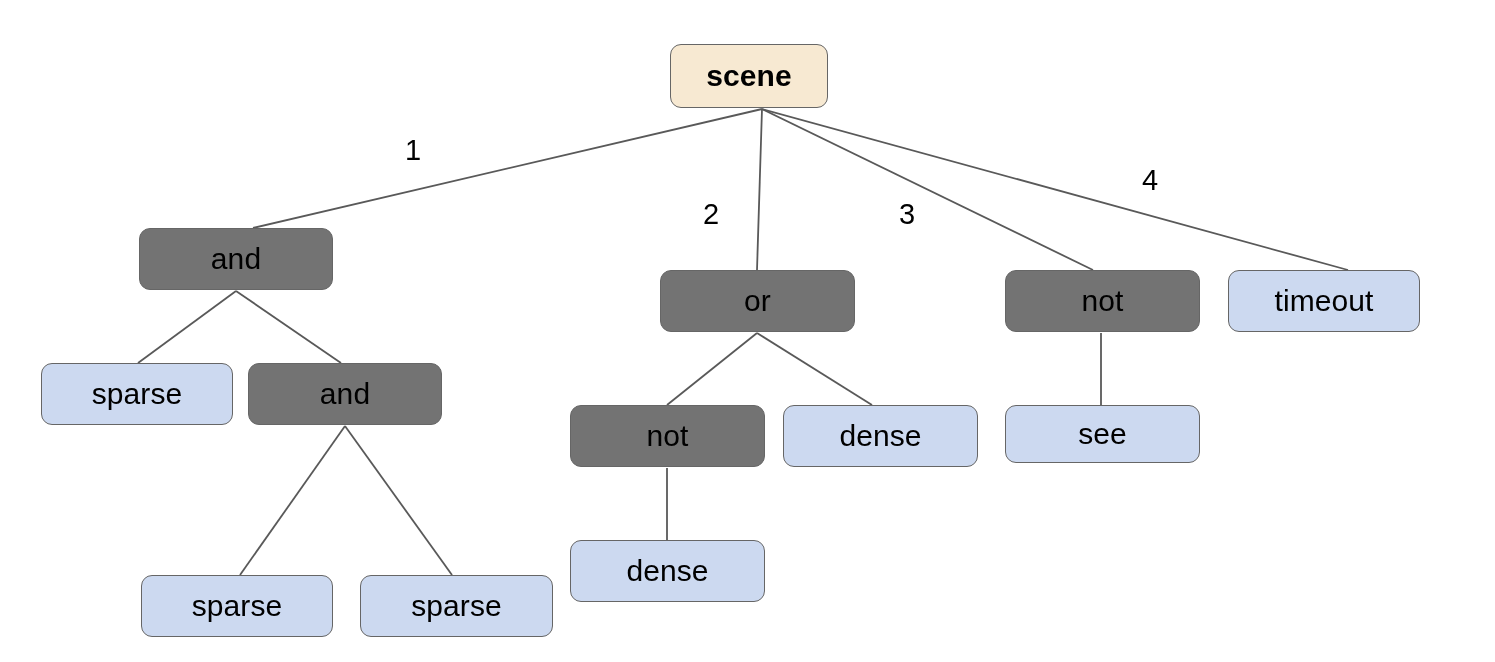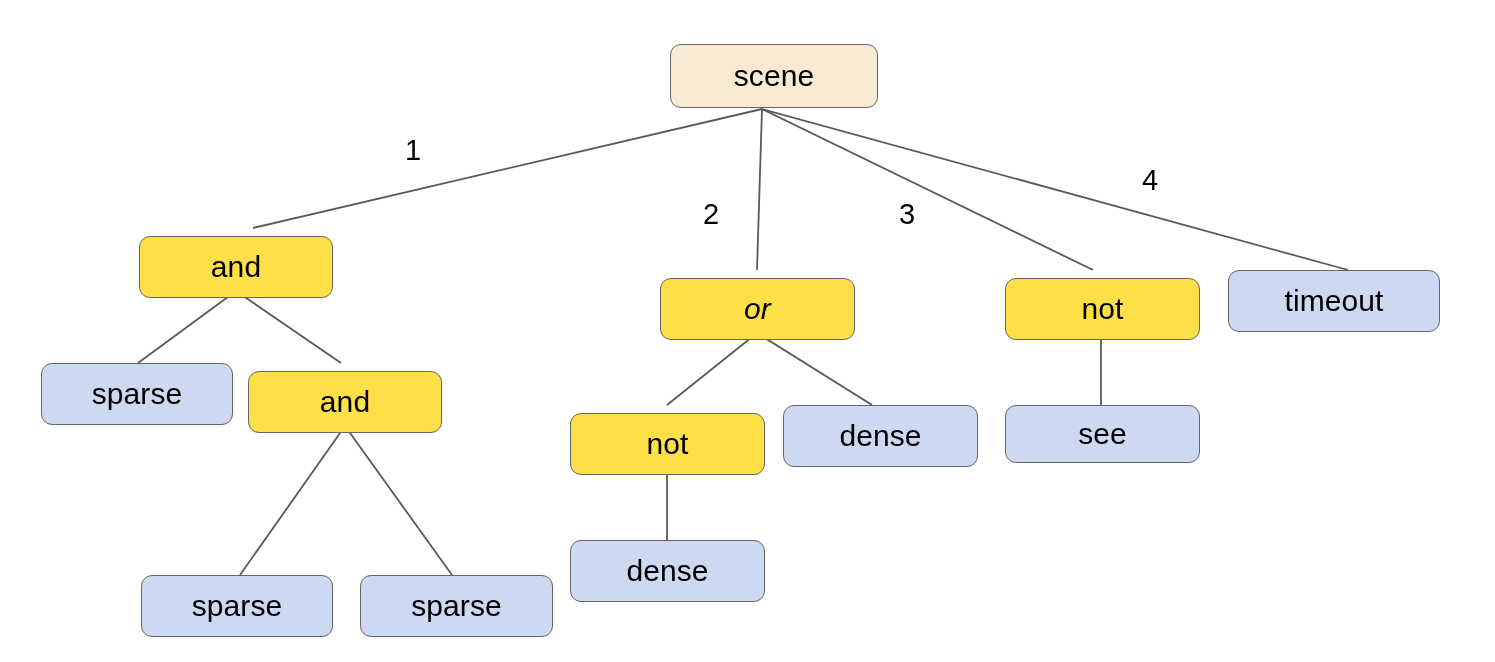--- a/index.html
+++ b/index.html
@@ -33,21 +33,21 @@
     justify-content: center;
     border: 1.6px solid #666666;
     border-radius: 11px;
     color: #000000;
     font-size: 30px;
     line-height: 1;
     letter-spacing: 0.1px;
     white-space: nowrap;
   }
   .fill-cream { background: #f7e9d2; }
-  .fill-pink  { background: #fde047; margin-top: 8px; }
+  .fill-pink  { background: #737373; }
   .fill-blue  { background: #ccd9f0; }
 
   .edge-label {
     position: absolute;
     font-size: 29px;
     color: #000000;
     line-height: 1;
     white-space: nowrap;
   }
 </style>
@@ -65,33 +65,33 @@
       <line x1="236" y1="291" x2="341" y2="363" stroke="#595959" stroke-width="1.8"></line>
       <line x1="345" y1="426" x2="240" y2="575" stroke="#595959" stroke-width="1.8"></line>
       <line x1="345" y1="426" x2="452" y2="575" stroke="#595959" stroke-width="1.8"></line>
       <line x1="757" y1="333" x2="667" y2="405" stroke="#595959" stroke-width="1.8"></line>
       <line x1="757" y1="333" x2="872" y2="405" stroke="#595959" stroke-width="1.8"></line>
       <line x1="667" y1="468" x2="667" y2="540" stroke="#595959" stroke-width="1.8"></line>
       <line x1="1101" y1="333" x2="1101" y2="405" stroke="#595959" stroke-width="1.8"></line>
     </svg>
 
   <div id="node-layer">
-      <div class="node fill-cream" style="left: 670px; top: 44px; width: 208px; height: 64px;">
+      <div class="node fill-cream" style="left: 670px; top: 44px; width: 158px; height: 64px; font-weight: bold;">
         <span>scene</span>
       </div>
       <div class="node fill-pink" style="left: 139px; top: 228px; width: 194px; height: 62px;">
         <span>and</span>
       </div>
-      <div class="node fill-pink" style="left: 660px; top: 270px; width: 195px; height: 62px; font-style: italic;">
+      <div class="node fill-pink" style="left: 660px; top: 270px; width: 195px; height: 62px;">
         <span>or</span>
       </div>
       <div class="node fill-pink" style="left: 1005px; top: 270px; width: 195px; height: 62px;">
         <span>not</span>
       </div>
-      <div class="node fill-blue" style="left: 1228px; top: 270px; width: 212px; height: 62px;">
+      <div class="node fill-blue" style="left: 1228px; top: 270px; width: 192px; height: 62px;">
         <span>timeout</span>
       </div>
       <div class="node fill-blue" style="left: 41px; top: 363px; width: 192px; height: 62px;">
         <span>sparse</span>
       </div>
       <div class="node fill-pink" style="left: 248px; top: 363px; width: 194px; height: 62px;">
         <span>and</span>
       </div>
       <div class="node fill-pink" style="left: 570px; top: 405px; width: 195px; height: 62px;">
         <span>not</span>

